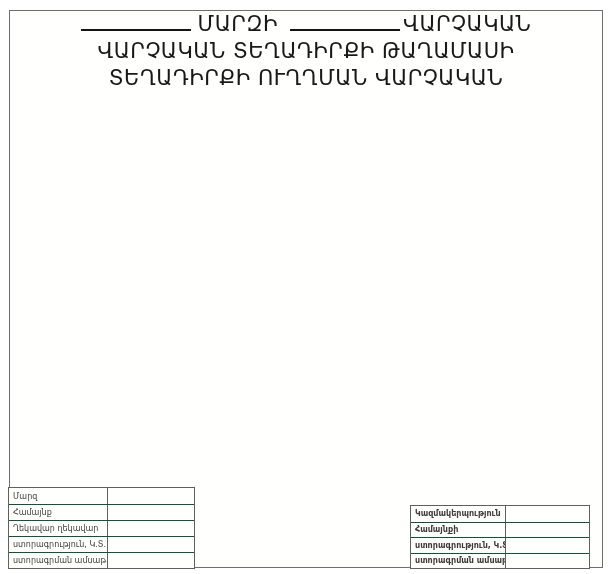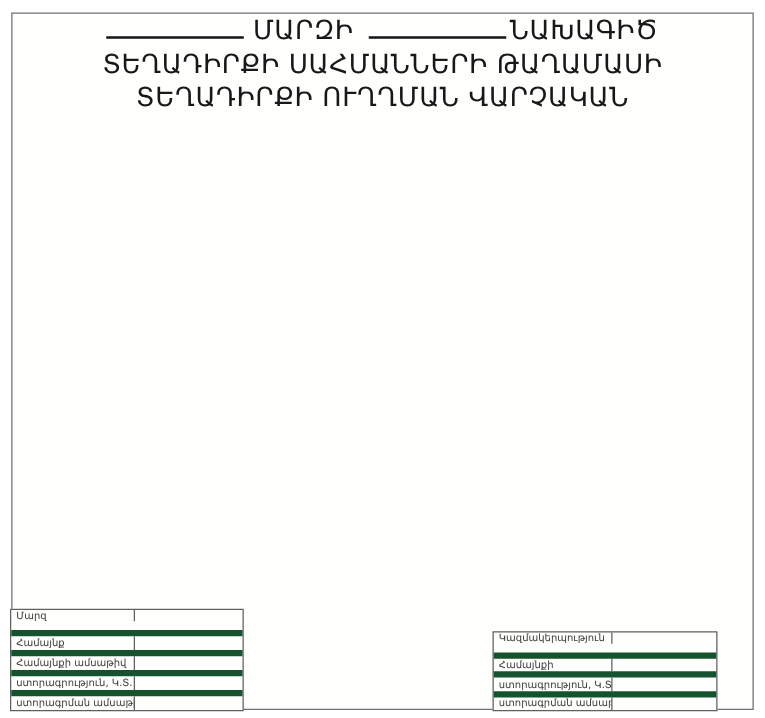--- a/index.html
+++ b/index.html
@@ -58,73 +58,74 @@
   .sig-table {
     position: absolute;
     border: 1px solid #5f5f5f;
     box-sizing: border-box;
     background: #fffffe;
     font-size: 8px;
     color: #3d3a38;
   }
   .sig-table .row {
     display: flex;
-    border-top: 5px solid #14532d;
+    border-top: 1px solid #14532d;
     box-sizing: border-box;
   }
-  .sig-table .row:first-child { border-top: none; flex-direction: column; }
+  .sig-table .row:first-child { border-top: none; }
   .sig-table .cell-label {
     border-right: 1px solid #5f5f5f;
     box-sizing: border-box;
     padding: 0 0 0 4px;
     display: flex;
     align-items: center;
     overflow: hidden;
     white-space: nowrap;
   }
   .sig-table .cell-value { flex: 1; }
   .left-table {
     left: 8px;
     top: 487px;
     width: 187px;
   }
   .left-table .row { height: 16px; }
   .left-table .cell-label { width: 99px; }
   .right-table {
-    left: 394px;
+    left: 410px;
     top: 505px;
     width: 180px;
+    font-weight: bold;
   }
   .right-table .row { height: 15.5px; }
   .right-table .cell-label { width: 95px; }
 </style>
 </head>
 <body>
 
 <div class="page-border"></div>
 
 <div class="title">
-  <div class="title-line"><span class="blank first"></span><span>ՄԱՐԶԻ</span><span class="blank second"></span><span>ՆԱԽԱԳԻԾ</span></div>
-  <div class="title-line">ՏԵՂԱԴԻՐՔԻ ՍԱՀՄԱՆՆԵՐԻ ԹԱՂԱՄԱՍԻ</div>
+  <div class="title-line"><span class="blank first"></span><span>ՄԱՐԶԻ</span><span class="blank second"></span><span>ՎԱՐՉԱԿԱՆ</span></div>
+  <div class="title-line">ՎԱՐՉԱԿԱՆ ՏԵՂԱԴԻՐՔԻ ԹԱՂԱՄԱՍԻ</div>
   <div class="title-line">ՏԵՂԱԴԻՐՔԻ ՈՒՂՂՄԱՆ ՎԱՐՉԱԿԱՆ</div>
 </div>
 
 <div class="map-area"></div>
 
 <div class="sig-table left-table">
   <div class="row">
     <div class="cell-label">Մարզ</div>
     <div class="cell-value"></div>
   </div>
   <div class="row">
     <div class="cell-label">Համայնք</div>
     <div class="cell-value"></div>
   </div>
   <div class="row">
-    <div class="cell-label">Համայնքի ամսաթիվ</div>
+    <div class="cell-label">Ղեկավար ղեկավար</div>
     <div class="cell-value"></div>
   </div>
   <div class="row">
     <div class="cell-label">ստորագրություն, Կ.Տ.</div>
     <div class="cell-value"></div>
   </div>
   <div class="row">
     <div class="cell-label">ստորագրման ամսաթիվ</div>
     <div class="cell-value"></div>
   </div>

